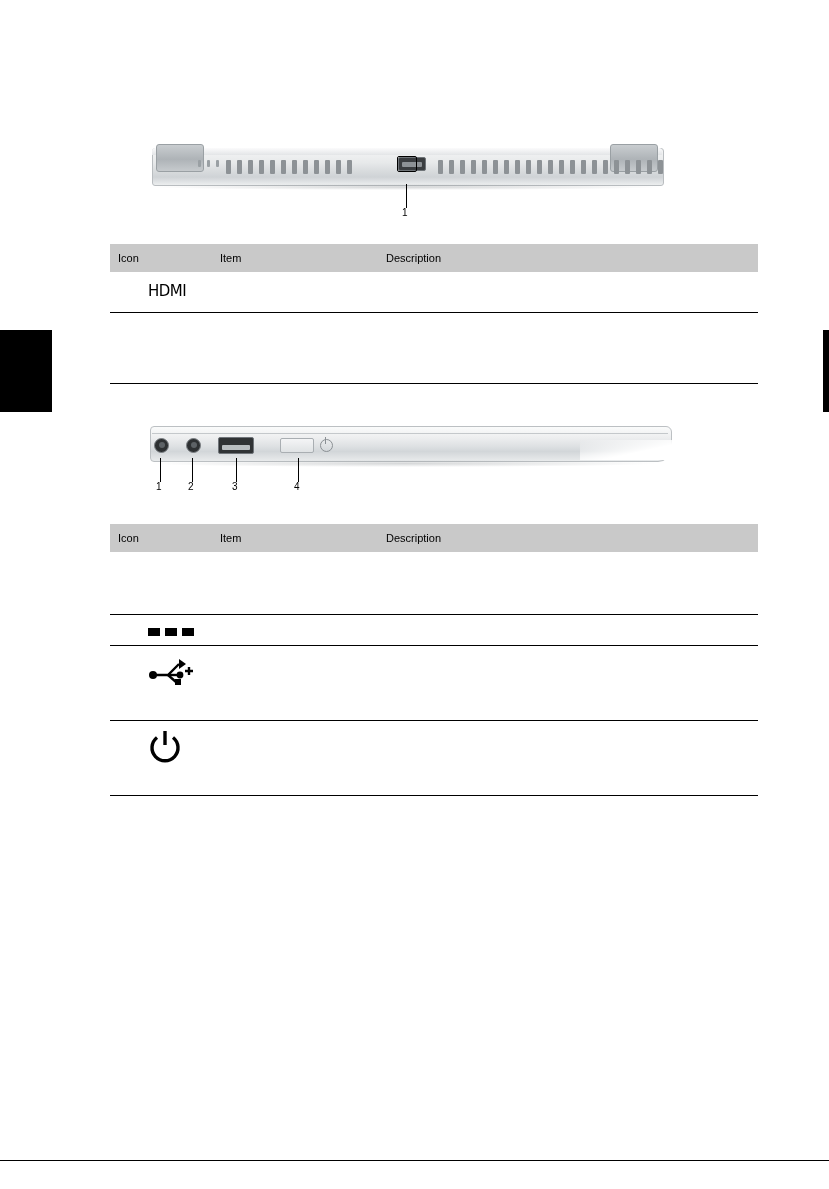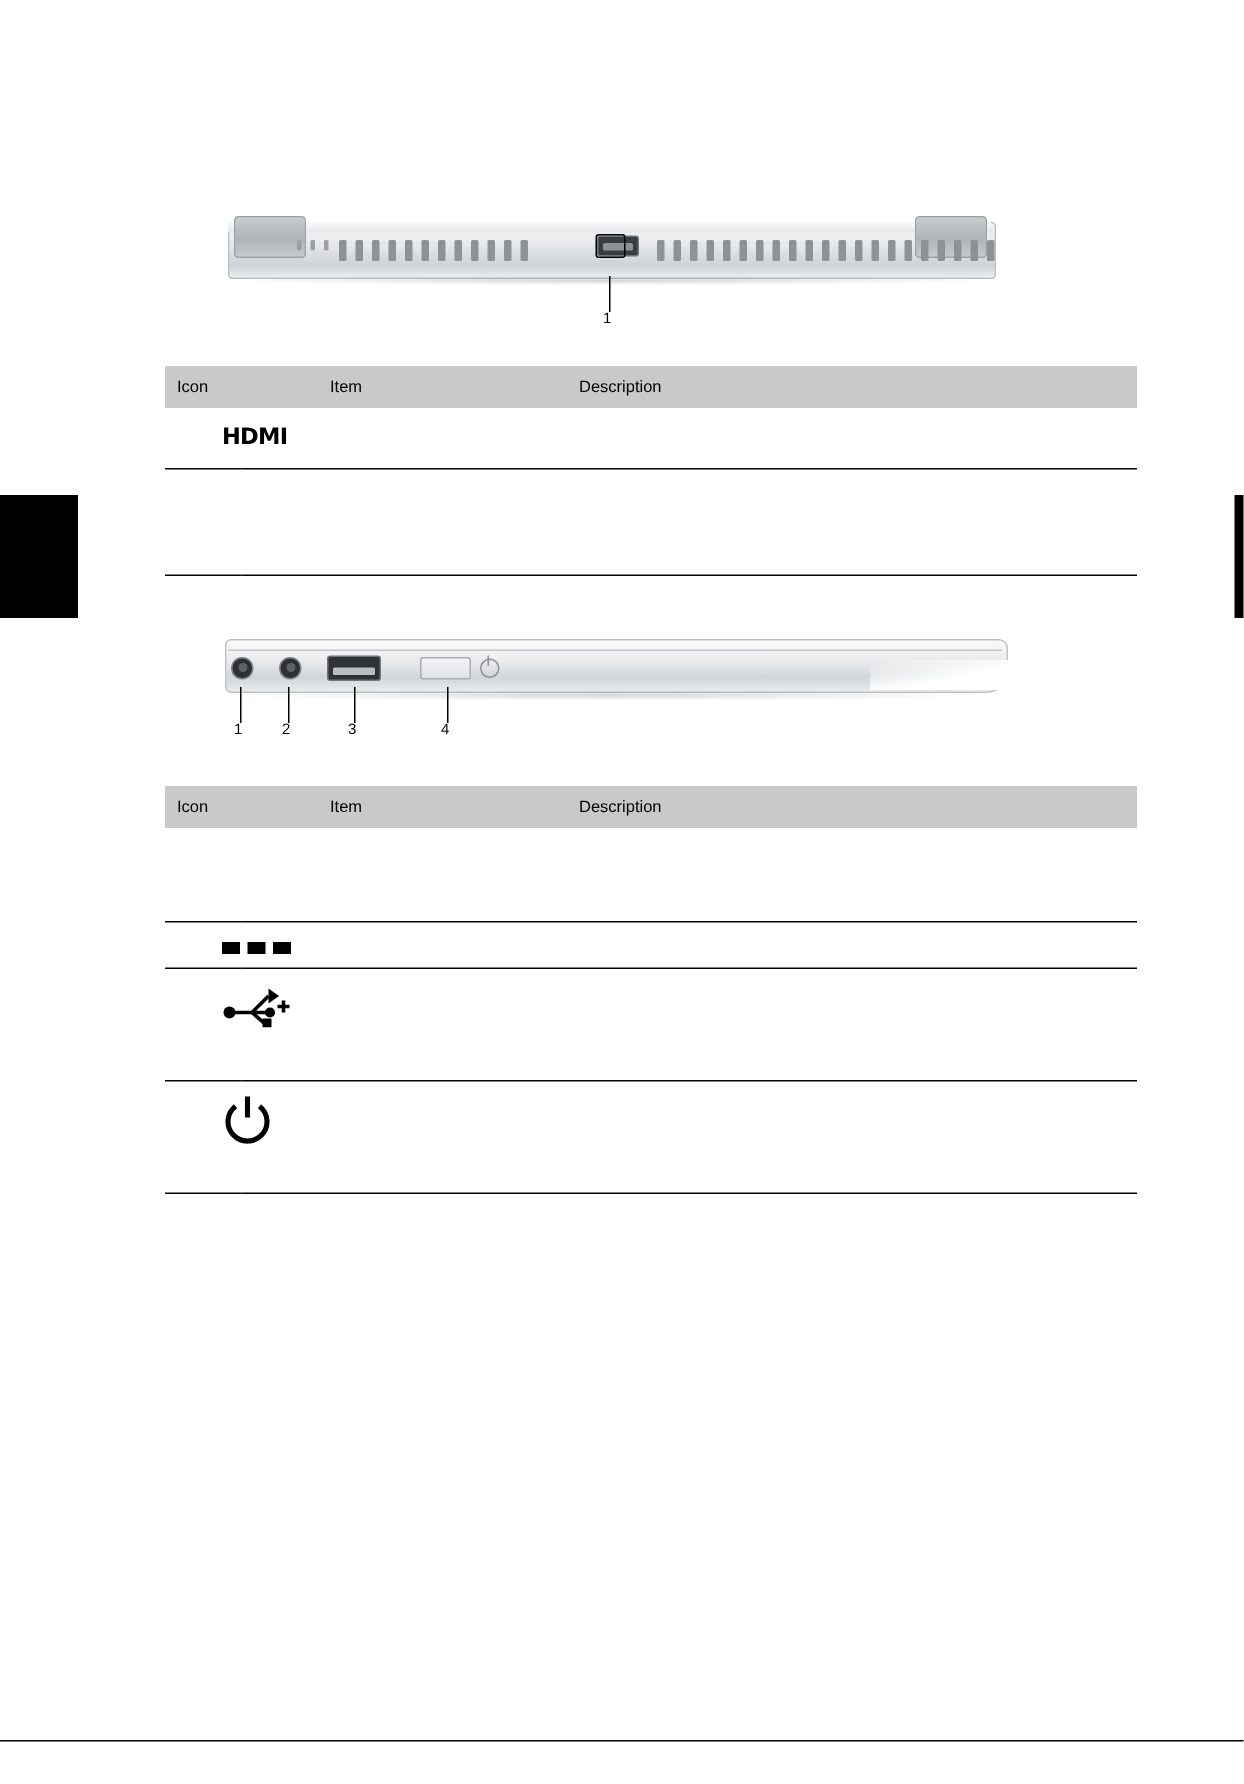--- a/index.html
+++ b/index.html
@@ -299,21 +299,21 @@
   .col-item { width: 150px; }
   .col-desc { width: 364px; margin-left: 28px; }
 
   .icon-cell {
     padding-left: 38px !important;
   }
 
   
   .hdmi-word {
     font-family: "DejaVu Sans", sans-serif;
-    font-weight: bold;
+    font-weight: normal;
     font-size: 15px;
     letter-spacing: -0.5px;
     color: #000;
   }
   
   .sd-glyph {
     width: 46px;
   }
   .sd-bar {
     width: 46px;

